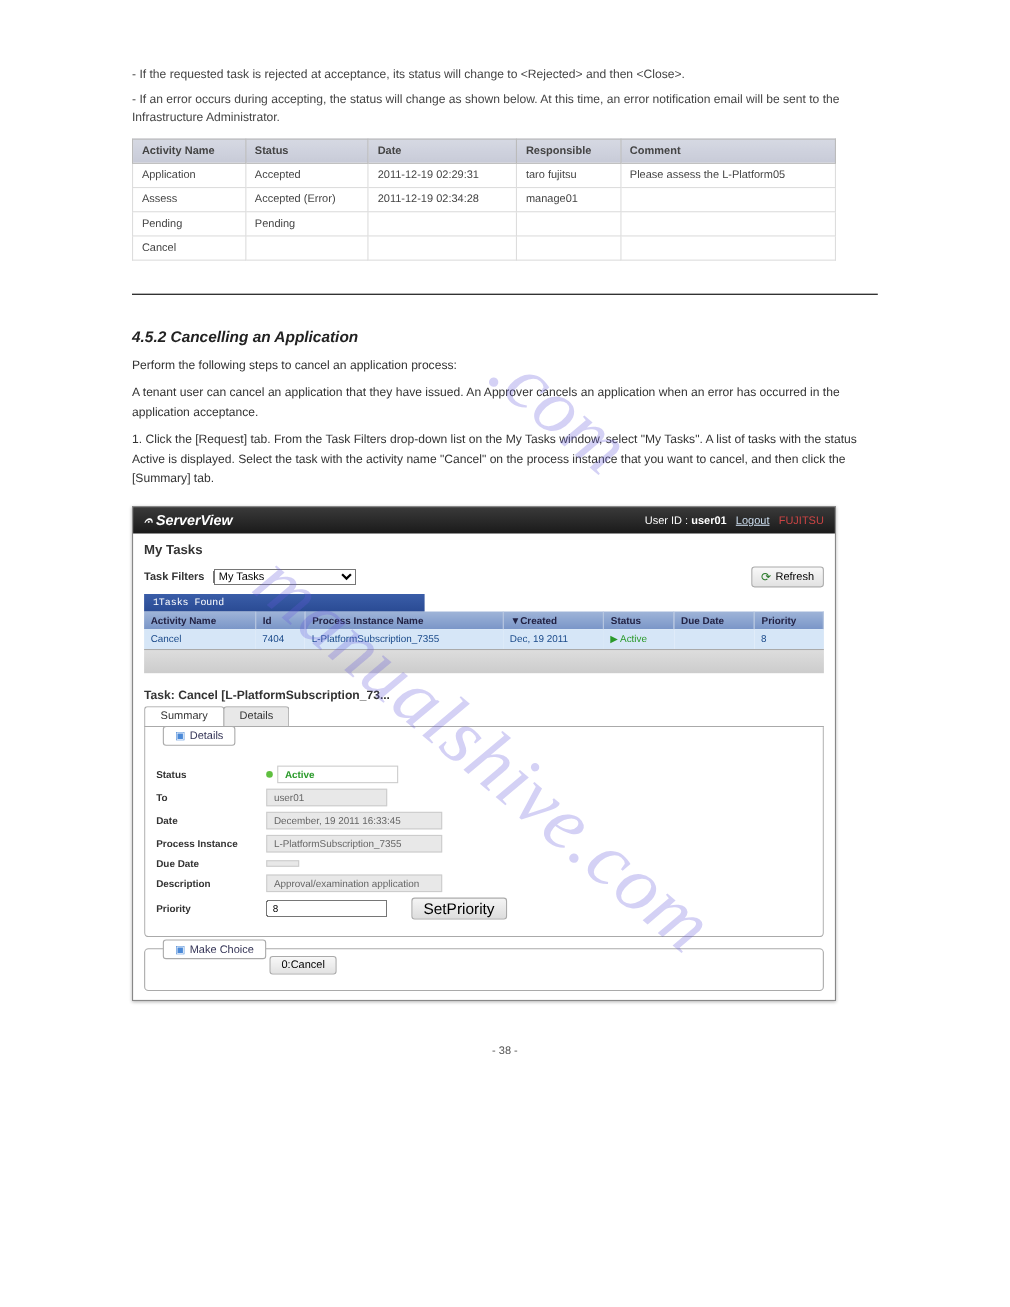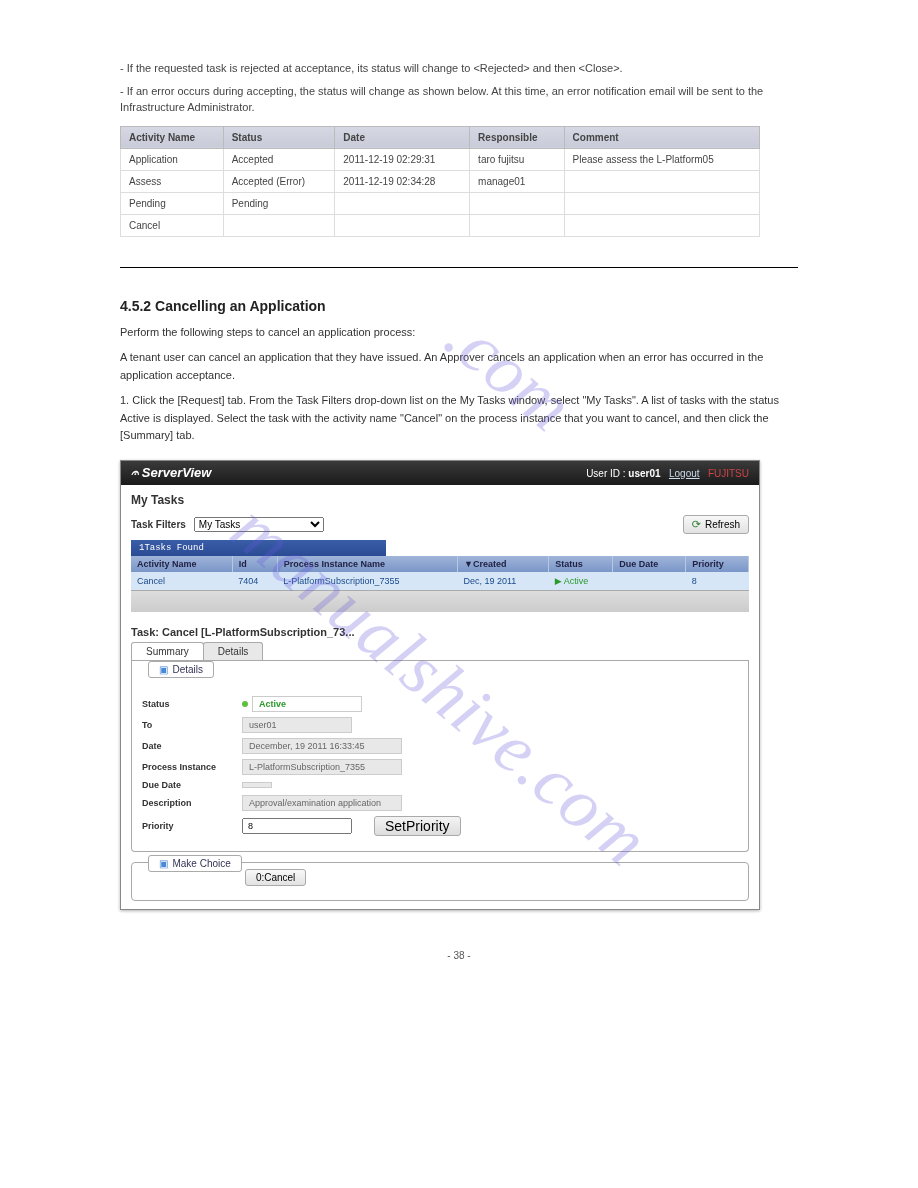--- a/index.html
+++ b/index.html
@@ -6,21 +6,21 @@
   body { font-family: Arial, sans-serif; font-size: 11px; background: #fff; width: 918px; margin: 0 auto; color: #333; }
   .page { padding: 40px 80px; }
   
   
   .top-text { font-size: 11px; margin: 20px 40px 10px; color: #444; line-height: 1.5; }
   .activity-table { width: 640px; margin: 10px 40px 20px; border-collapse: collapse; font-size: 10px; }
   .activity-table th { background: linear-gradient(#d6d9e3, #c8cbd8); border: 1px solid #bbb; padding: 5px 8px; text-align: left; color: #444; font-weight: bold; }
   .activity-table td { border: 1px solid #ddd; padding: 5px 8px; color: #444; }
   .hr { border: none; border-top: 1.5px solid #000; margin: 30px 40px; }
 
-  .section-title { font-size: 14px; font-weight: bold; margin: 20px 40px 10px; color: #222; }
+  .section-title { font-size: 14px; font-weight: bold; margin: 20px 40px 10px; color: #222; font-style: italic; }
   .body-text { font-size: 11px; margin: 8px 40px 8px; color: #333; line-height: 1.6; }
 
   
   .sv-window { width: 640px; margin: 15px 40px; border: 1px solid #888; background: #fff; position: relative; box-shadow: 0 1px 3px rgba(0,0,0,.3); }
   .sv-titlebar { background: linear-gradient(#3a3a3a, #1a1a1a); color: #fff; padding: 4px 10px; display: flex; justify-content: space-between; align-items: center; font-size: 11px; }
   .sv-titlebar .brand { font-style: italic; font-weight: bold; font-size: 13px; }
   .sv-titlebar .right { font-size: 10px; }
   .sv-titlebar .right a { color: #cde; }
   .sv-tabs { background: linear-gradient(#c9ccd4, #aeb2bd); display: flex; align-items: flex-end; padding: 0; border-bottom: 1px solid #888; position: relative; }
   .sv-tab { padding: 3px 12px; font-size: 10px; color: #445; border-right: 1px solid #9aa; background: linear-gradient(#d8d8e0,#bfc2cc); cursor: pointer; }

